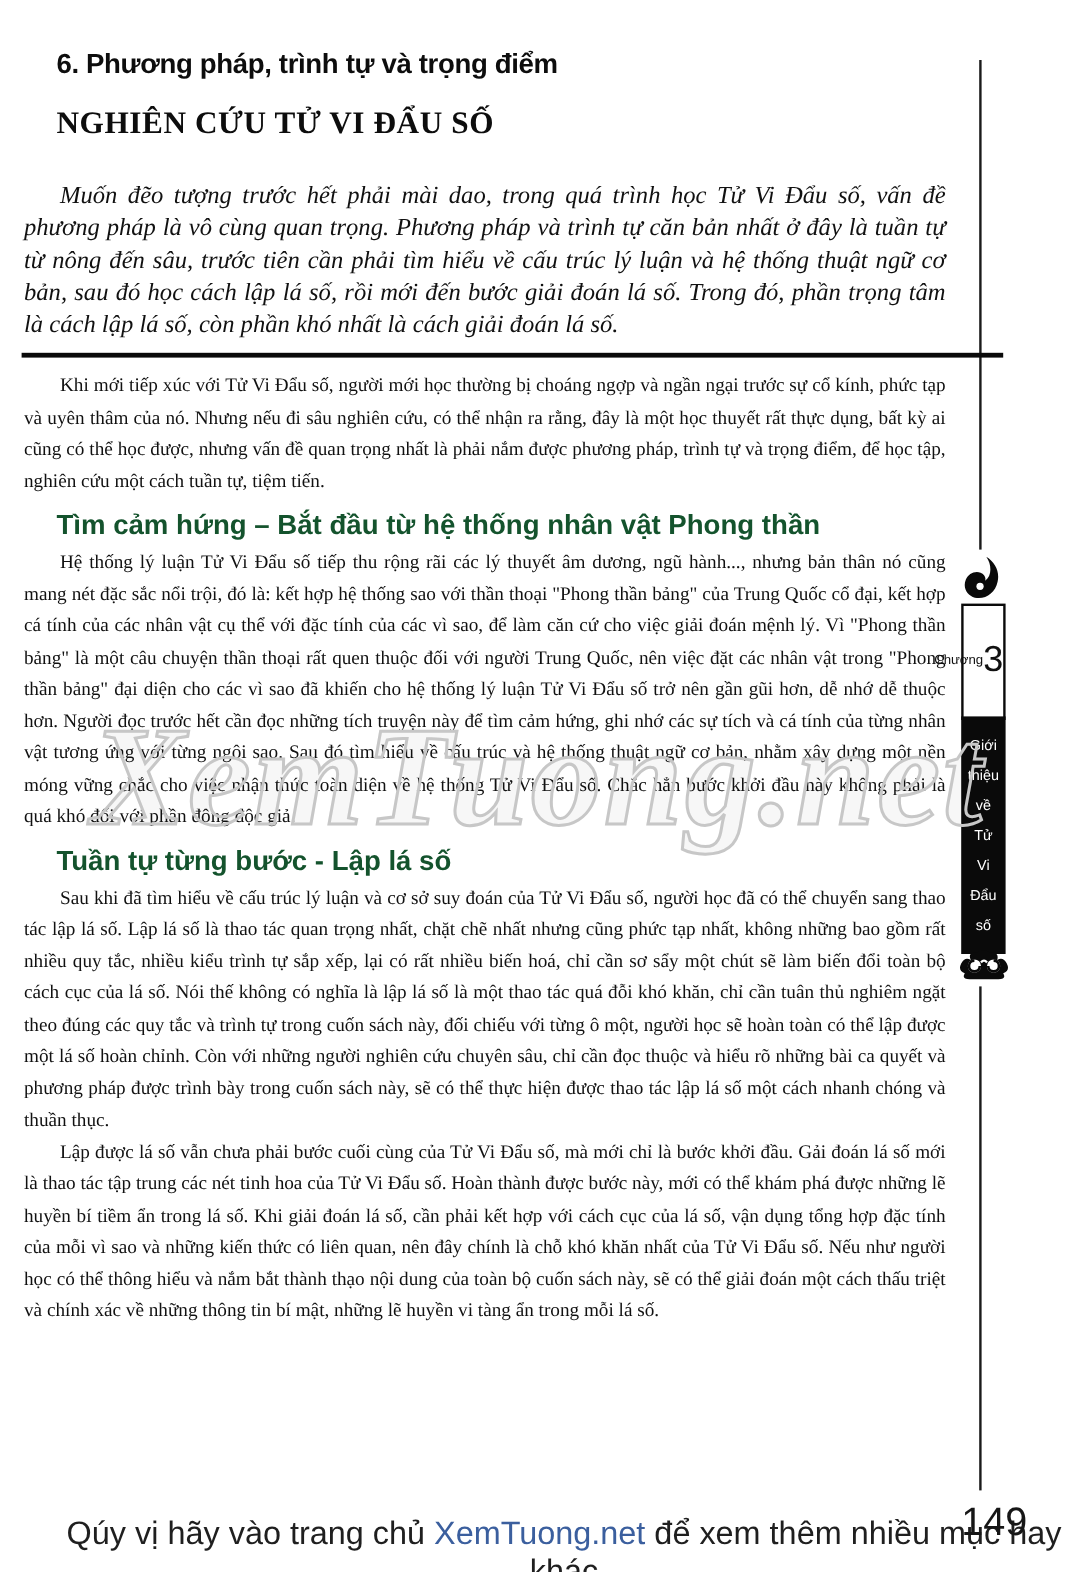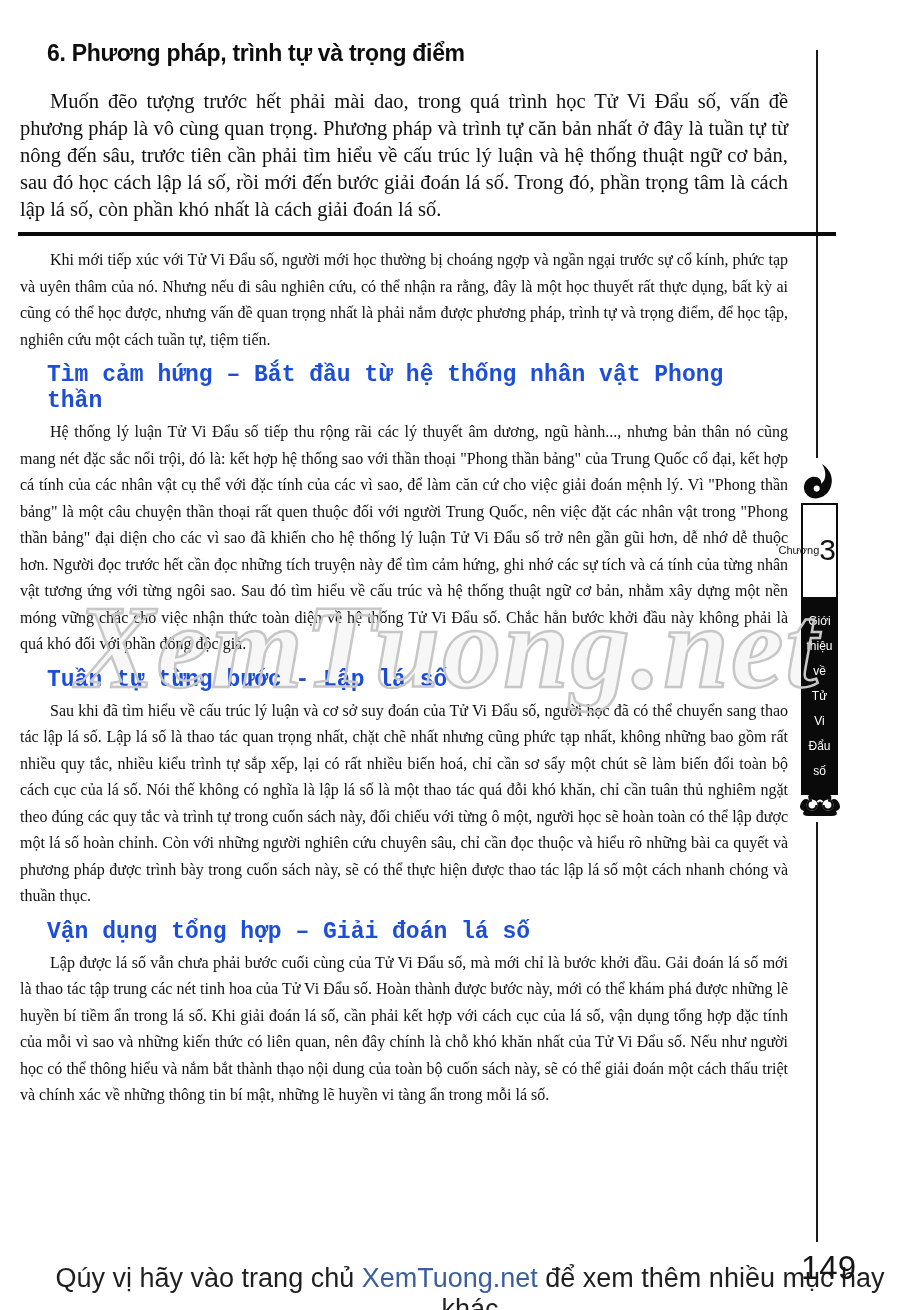--- a/index.html
+++ b/index.html
@@ -3,26 +3,26 @@
 <meta charset="utf-8">
 <style>
   html,body{margin:0;padding:0;background:#fff;}
   .page{position:relative;width:900px;height:1310px;background:#fff;overflow:hidden;
         font-family:"Liberation Serif",serif;color:#111;}
   .content{position:absolute;left:20px;top:40px;width:768px;z-index:1;}
   .kicker{margin:0 0 0 27px;font-family:"Liberation Sans",sans-serif;font-weight:bold;
           font-size:23px;letter-spacing:-0.3px;color:#0d0d0d;}
   .title{margin:21px 0 0 27px;font-family:"Liberation Serif",serif;font-weight:bold;
          font-size:26px;letter-spacing:0.5px;color:#0d0d0d;}
-  .intro{margin:21px 0 0 0;font-size:20.5px;line-height:27px;
+  .intro{margin:32px 0 0 0;font-style:italic;font-size:20.5px;line-height:27px;
          text-align:justify;text-indent:30px;}
   .rule{height:4px;background:#0a0a0a;width:818px;margin:9px 0 11px -2px;}
   .body-p{margin:0;font-size:16px;line-height:26.5px;text-align:justify;text-indent:30px;}
-  .section-h{margin:9px 0 5px 27px;font-family:Liberation Mono, monospace;font-weight:bold;
-             font-size:23px;color:#1d4ed8;}
+  .section-h{margin:9px 0 5px 27px;font-family:Liberation Sans, sans-serif;font-weight:bold;
+             font-size:23px;color:#14532d;}
   
   .vline{position:absolute;left:816px;width:2px;background:#1a1a1a;z-index:0;}
   .vline-top{top:50px;height:408px;}
   .vline-bottom{top:822px;height:420px;}
   
   .yin{position:absolute;left:803px;top:462px;width:34px;height:40px;z-index:3;}
   .chapter-box{position:absolute;left:801px;top:503px;width:33px;height:90px;
                border:2px solid #0a0a0a;background:#fff;z-index:3;display:flex;
                flex-direction:row;justify-content:flex-end;align-items:center;
                padding-bottom:3px;box-sizing:content-box;}
@@ -49,31 +49,31 @@
 </head>
 <body>
 
 <div class="page">
 
   <div class="vline vline-top"></div>
   <div class="vline vline-bottom"></div>
 
   <div class="content">
     <h1 class="kicker">6. Phương pháp, trình tự và trọng điểm</h1>
+    <h2 class="title">NGHIÊN CỨU TỬ VI ĐẨU SỐ</h2>
     <p class="intro">Muốn đẽo tượng trước hết phải mài dao, trong quá trình học Tử Vi Đẩu số, vấn đề phương pháp là vô cùng quan trọng. Phương pháp và trình tự căn bản nhất ở đây là tuần tự từ nông đến sâu, trước tiên cần phải tìm hiểu về cấu trúc lý luận và hệ thống thuật ngữ cơ bản, sau đó học cách lập lá số, rồi mới đến bước giải đoán lá số. Trong đó, phần trọng tâm là cách lập lá số, còn phần khó nhất là cách giải đoán lá số.</p>
     <div class="rule"></div>
     <p class="body-p">Khi mới tiếp xúc với Tử Vi Đẩu số, người mới học thường bị choáng ngợp và ngần ngại trước sự cổ kính, phức tạp và uyên thâm của nó. Nhưng nếu đi sâu nghiên cứu, có thể nhận ra rằng, đây là một học thuyết rất thực dụng, bất kỳ ai cũng có thể học được, nhưng vấn đề quan trọng nhất là phải nắm được phương pháp, trình tự và trọng điểm, để học tập, nghiên cứu một cách tuần tự, tiệm tiến.</p>
 
     <h3 class="section-h">Tìm cảm hứng – Bắt đầu từ hệ thống nhân vật Phong thần</h3>
     <p class="body-p">Hệ thống lý luận Tử Vi Đẩu số tiếp thu rộng rãi các lý thuyết âm dương, ngũ hành..., nhưng bản thân nó cũng mang nét đặc sắc nổi trội, đó là: kết hợp hệ thống sao với thần thoại "Phong thần bảng" của Trung Quốc cổ đại, kết hợp cá tính của các nhân vật cụ thể với đặc tính của các vì sao, để làm căn cứ cho việc giải đoán mệnh lý. Vì "Phong thần bảng" là một câu chuyện thần thoại rất quen thuộc đối với người Trung Quốc, nên việc đặt các nhân vật trong "Phong thần bảng" đại diện cho các vì sao đã khiến cho hệ thống lý luận Tử Vi Đẩu số trở nên gần gũi hơn, dễ nhớ dễ thuộc hơn. Người đọc trước hết cần đọc những tích truyện này để tìm cảm hứng, ghi nhớ các sự tích và cá tính của từng nhân vật tương ứng với từng ngôi sao. Sau đó tìm hiểu về cấu trúc và hệ thống thuật ngữ cơ bản, nhằm xây dựng một nền móng vững chắc cho việc nhận thức toàn diện về hệ thống Tử Vi Đẩu số. Chắc hẳn bước khởi đầu này không phải là quá khó đối với phần đông độc giả.</p>
 
     <h3 class="section-h">Tuần tự từng bước - Lập lá số</h3>
     <p class="body-p">Sau khi đã tìm hiểu về cấu trúc lý luận và cơ sở suy đoán của Tử Vi Đẩu số, người học đã có thể chuyển sang thao tác lập lá số. Lập lá số là thao tác quan trọng nhất, chặt chẽ nhất nhưng cũng phức tạp nhất, không những bao gồm rất nhiều quy tắc, nhiều kiểu trình tự sắp xếp, lại có rất nhiều biến hoá, chỉ cần sơ sẩy một chút sẽ làm biến đổi toàn bộ cách cục của lá số. Nói thế không có nghĩa là lập lá số là một thao tác quá đỗi khó khăn, chỉ cần tuân thủ nghiêm ngặt theo đúng các quy tắc và trình tự trong cuốn sách này, đối chiếu với từng ô một, người học sẽ hoàn toàn có thể lập được một lá số hoàn chỉnh. Còn với những người nghiên cứu chuyên sâu, chỉ cần đọc thuộc và hiểu rõ những bài ca quyết và phương pháp được trình bày trong cuốn sách này, sẽ có thể thực hiện được thao tác lập lá số một cách nhanh chóng và thuần thục.</p>
 
-    <h3 class="section-h">Vận dụng tổng hợp – Giải đoán lá số</h3>
     <p class="body-p">Lập được lá số vẫn chưa phải bước cuối cùng của Tử Vi Đẩu số, mà mới chỉ là bước khởi đầu. Gải đoán lá số mới là thao tác tập trung các nét tinh hoa của Tử Vi Đẩu số. Hoàn thành được bước này, mới có thể khám phá được những lẽ huyền bí tiềm ẩn trong lá số. Khi giải đoán lá số, cần phải kết hợp với cách cục của lá số, vận dụng tổng hợp đặc tính của mỗi vì sao và những kiến thức có liên quan, nên đây chính là chỗ khó khăn nhất của Tử Vi Đẩu số. Nếu như người học có thể thông hiểu và nắm bắt thành thạo nội dung của toàn bộ cuốn sách này, sẽ có thể giải đoán một cách thấu triệt và chính xác về những thông tin bí mật, những lẽ huyền vi tàng ẩn trong mỗi lá số.</p>
   </div>
 
   <div class="watermark">XemTuong.net</div>
 
   <span class="yin">
     <svg viewBox="0 0 36 40" width="34" height="40">
       <path fill="#0a0a0a" d="M20 1 C 28 6 32 14 30 23 C 28 33 19 39 10 37 C 3 35 -1 28 2 21 C 4 16 10 13 15 15 C 18 16 20 19 19 22 C 25 18 25 8 20 1 Z"></path>
       <circle cx="14.5" cy="27" r="3.2" fill="#fff"></circle>
     </svg>

